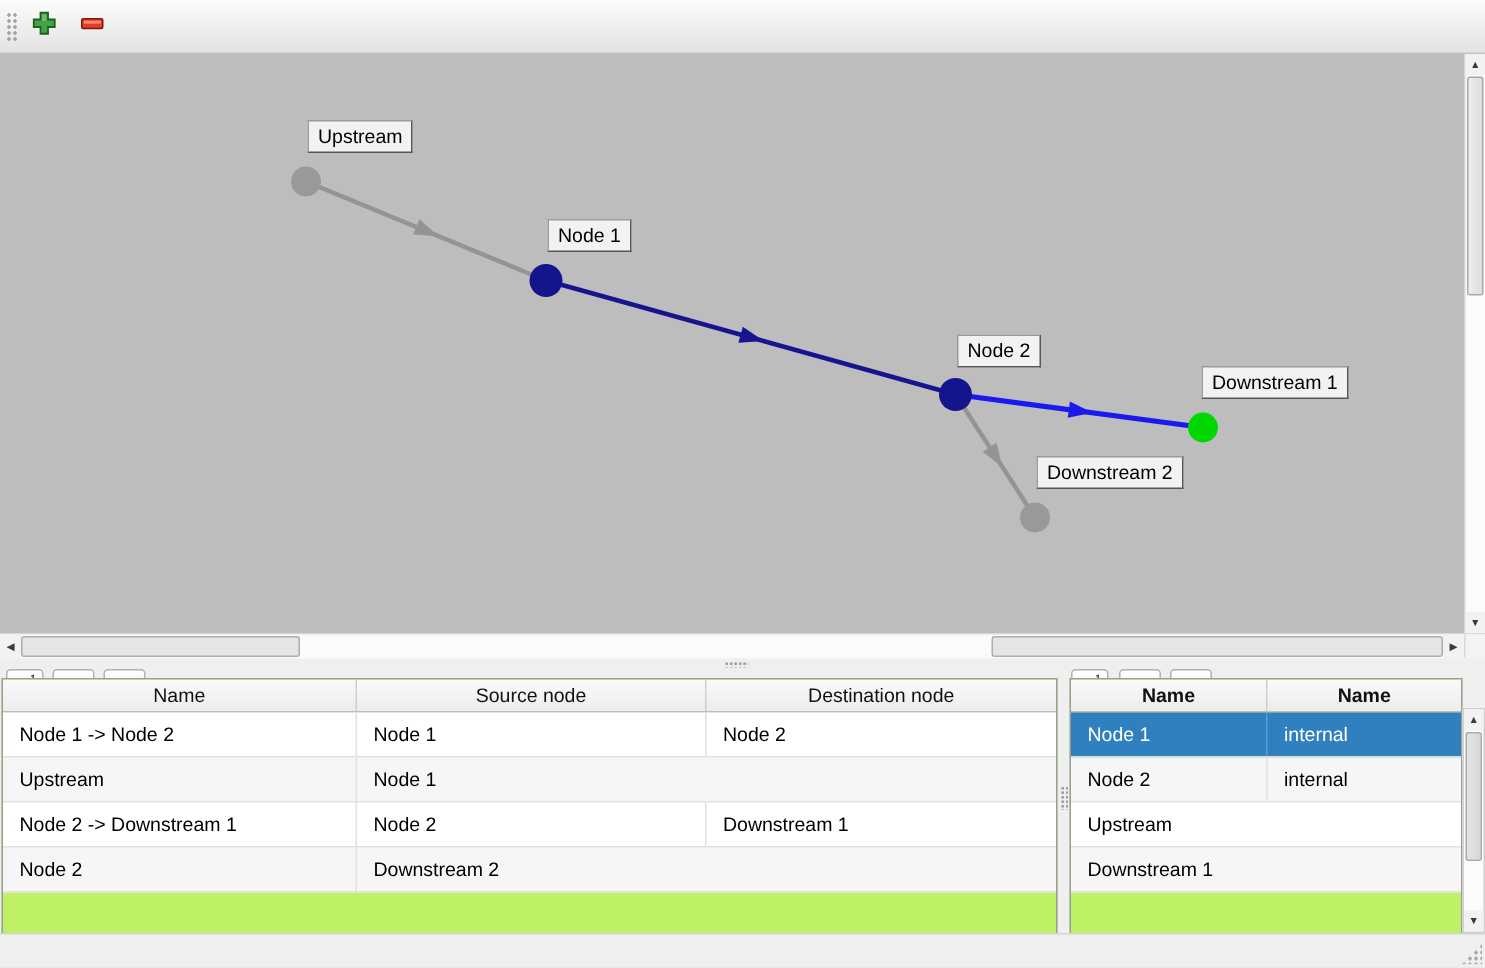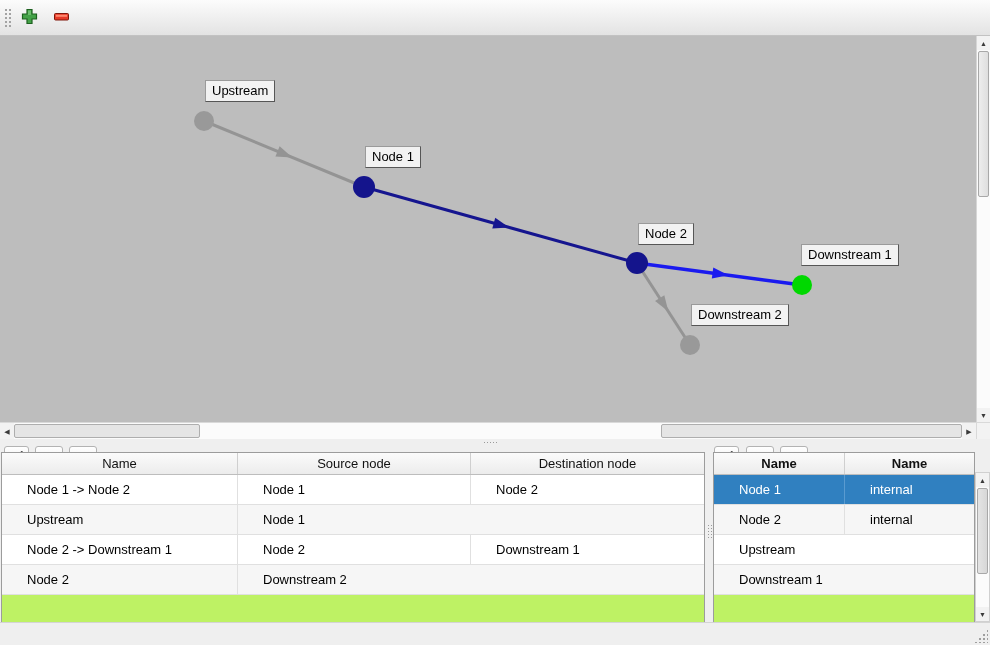--- a/index.html
+++ b/index.html
@@ -66,21 +66,21 @@
   .thead{display:grid;height:22px;background:linear-gradient(#fbfbfb,#ececec);
     border-bottom:1px solid #bdbdbd;}
   .th{display:flex;align-items:center;justify-content:center;
     border-right:1px solid #cfcfcf;color:#111;overflow:hidden;white-space:nowrap;}
   .th:last-child{border-right:none;}
   .node-table .th{font-weight:bold;}
   .edge-table .thead,.edge-table .tr{grid-template-columns:236px 233px 1fr;}
   .node-table .thead,.node-table .tr{grid-template-columns:131px 1fr;}
   .tr{display:grid;height:30px;border-bottom:1px solid #e0e0e0;background:#fff;}
   .tr.alt{background:#f6f6f6;}
-  .td{display:flex;align-items:center;padding-left:25px;color:#000;
+  .td{display:flex;align-items:center;padding-left:11px;color:#000;
     border-right:1px solid #e0e0e0;overflow:hidden;white-space:nowrap;}
   .td:last-child{border-right:none;}
   .tr.selected{color:#fff;}
   .tr.selected .td{color:#fff;border-right-color:#5a9bd0;}
 
   .table-vsb{position:absolute;left:975px;top:472px;width:15px;height:150px;
     background:#fbfbfb;border:1px solid #d0d0d0;}
   .table-vsb .sb-btn{width:13px;}
   .tvsb-thumb{position:absolute;left:1px;top:15px;width:11px;height:86px;
     background:linear-gradient(90deg,#e4e4e4,#d7d7d7);border:1px solid #a8a8a8;border-radius:2px;}

